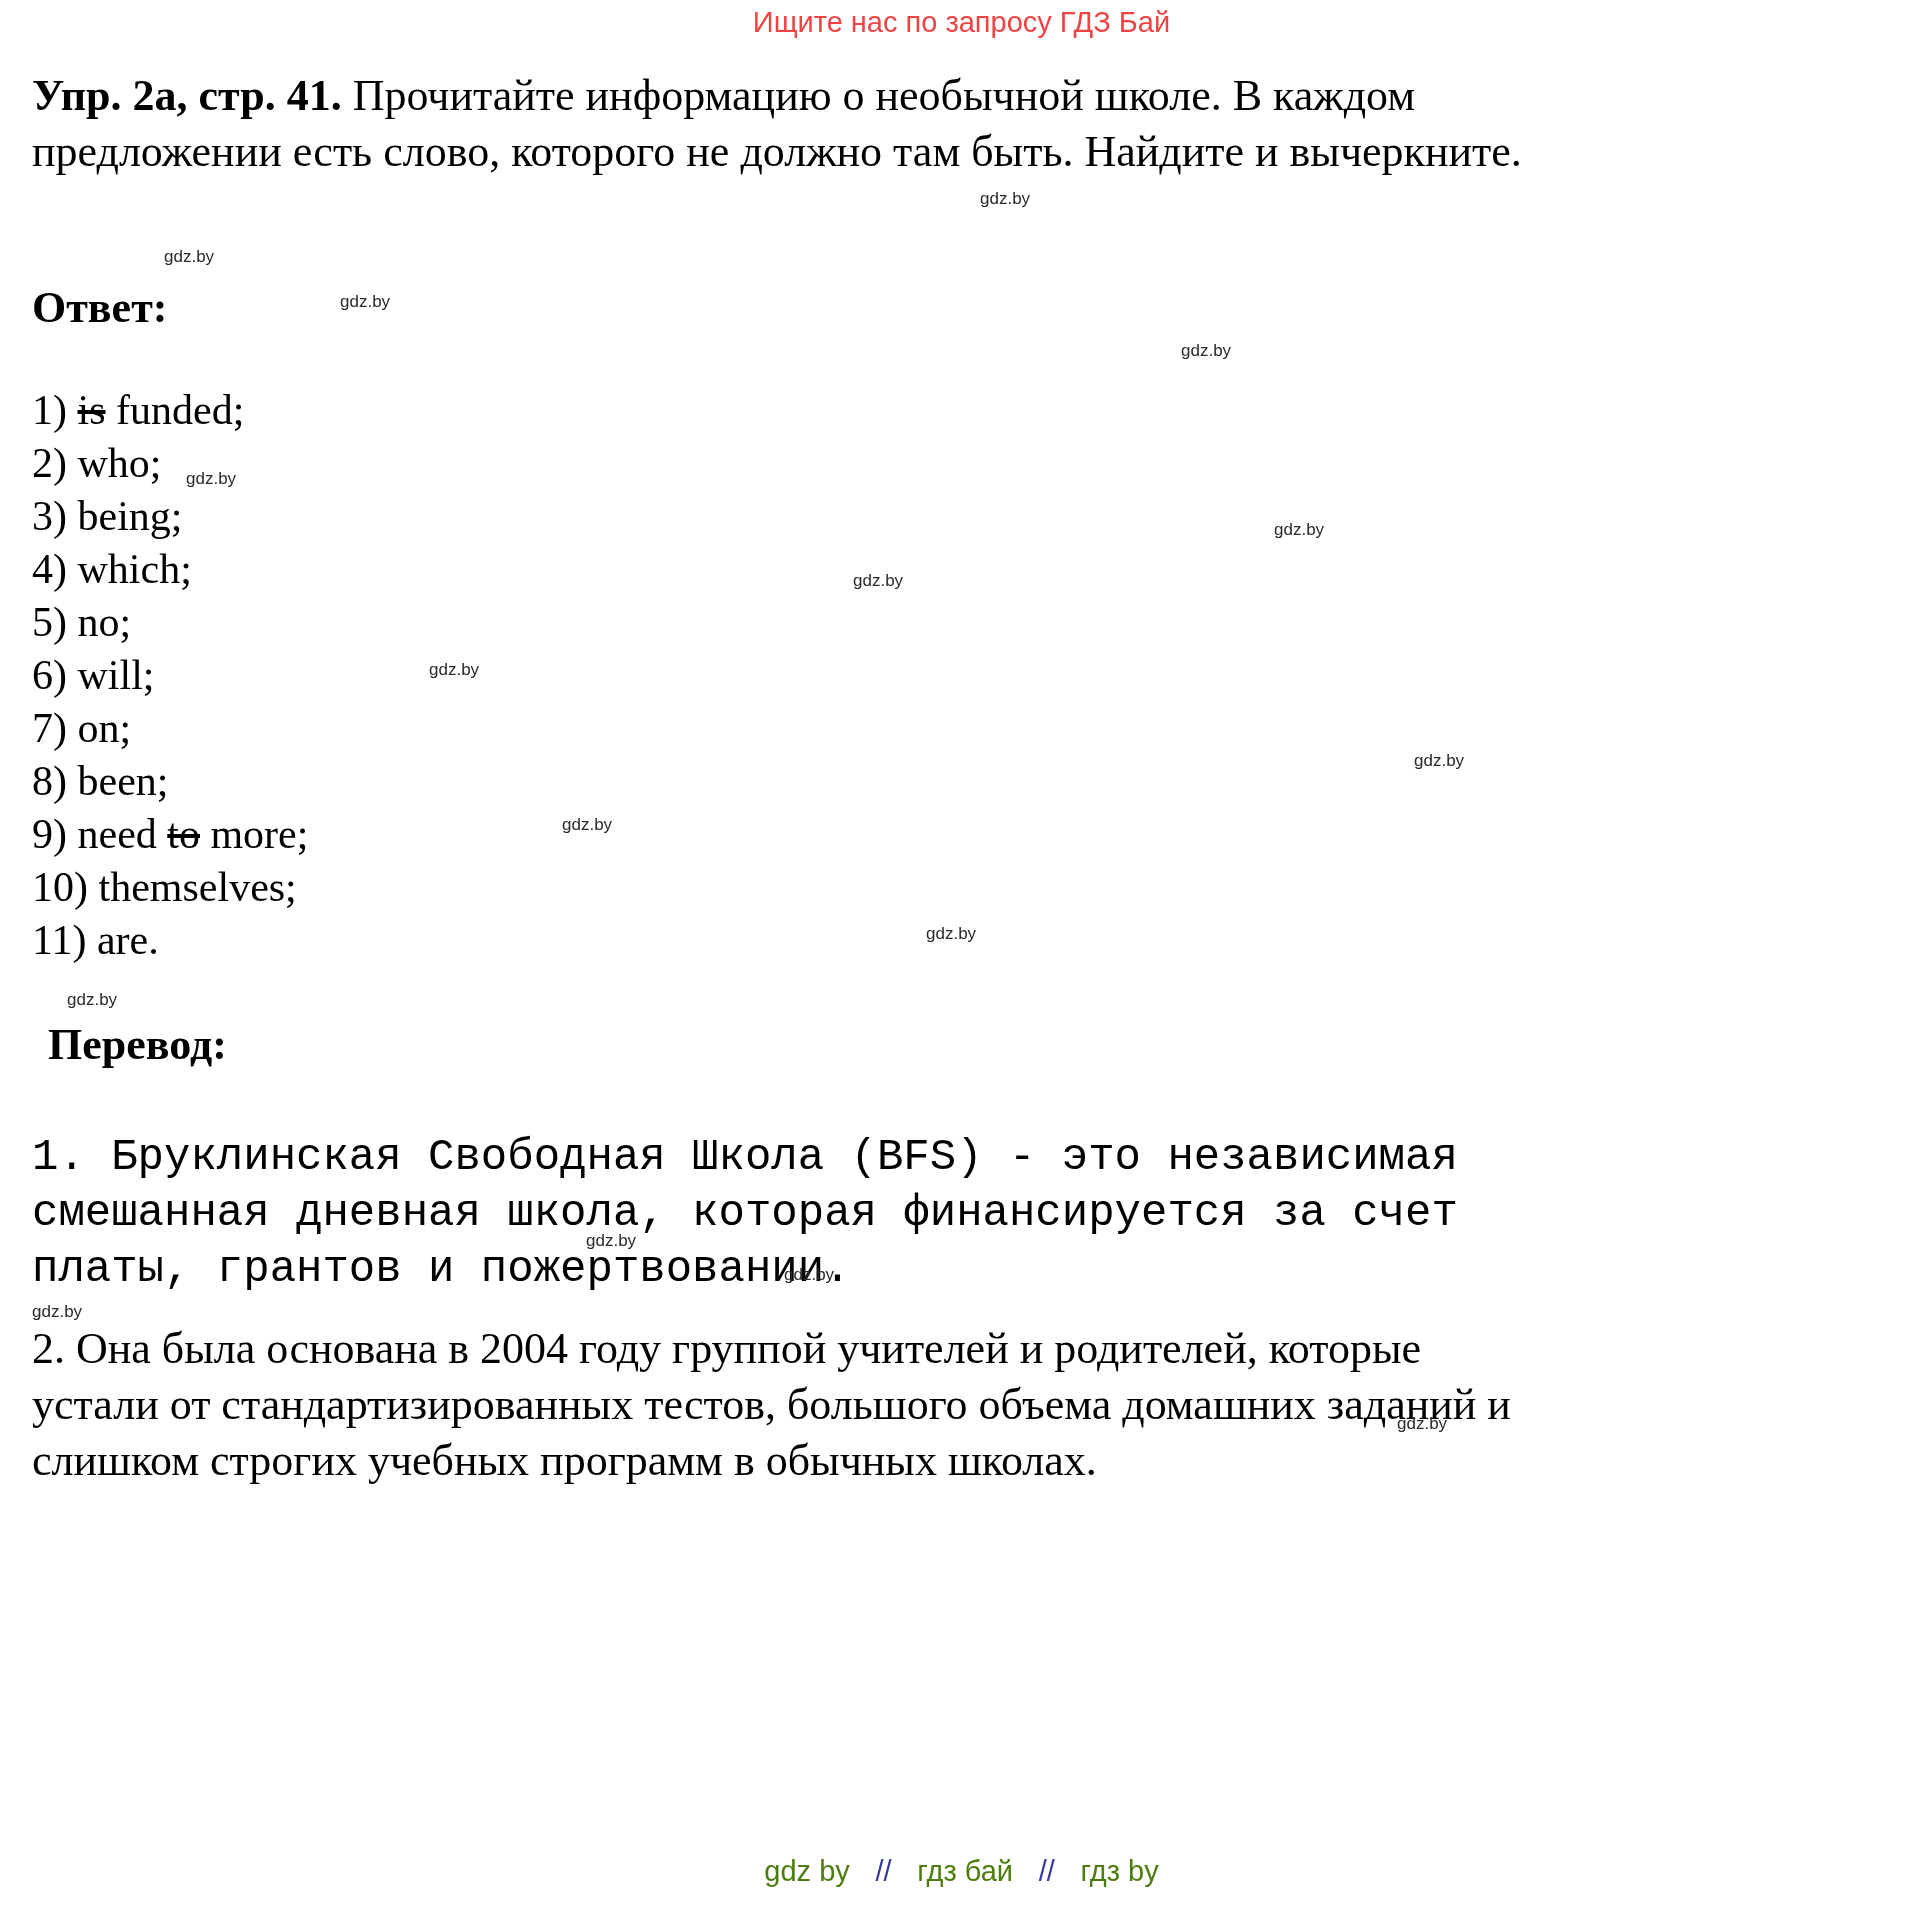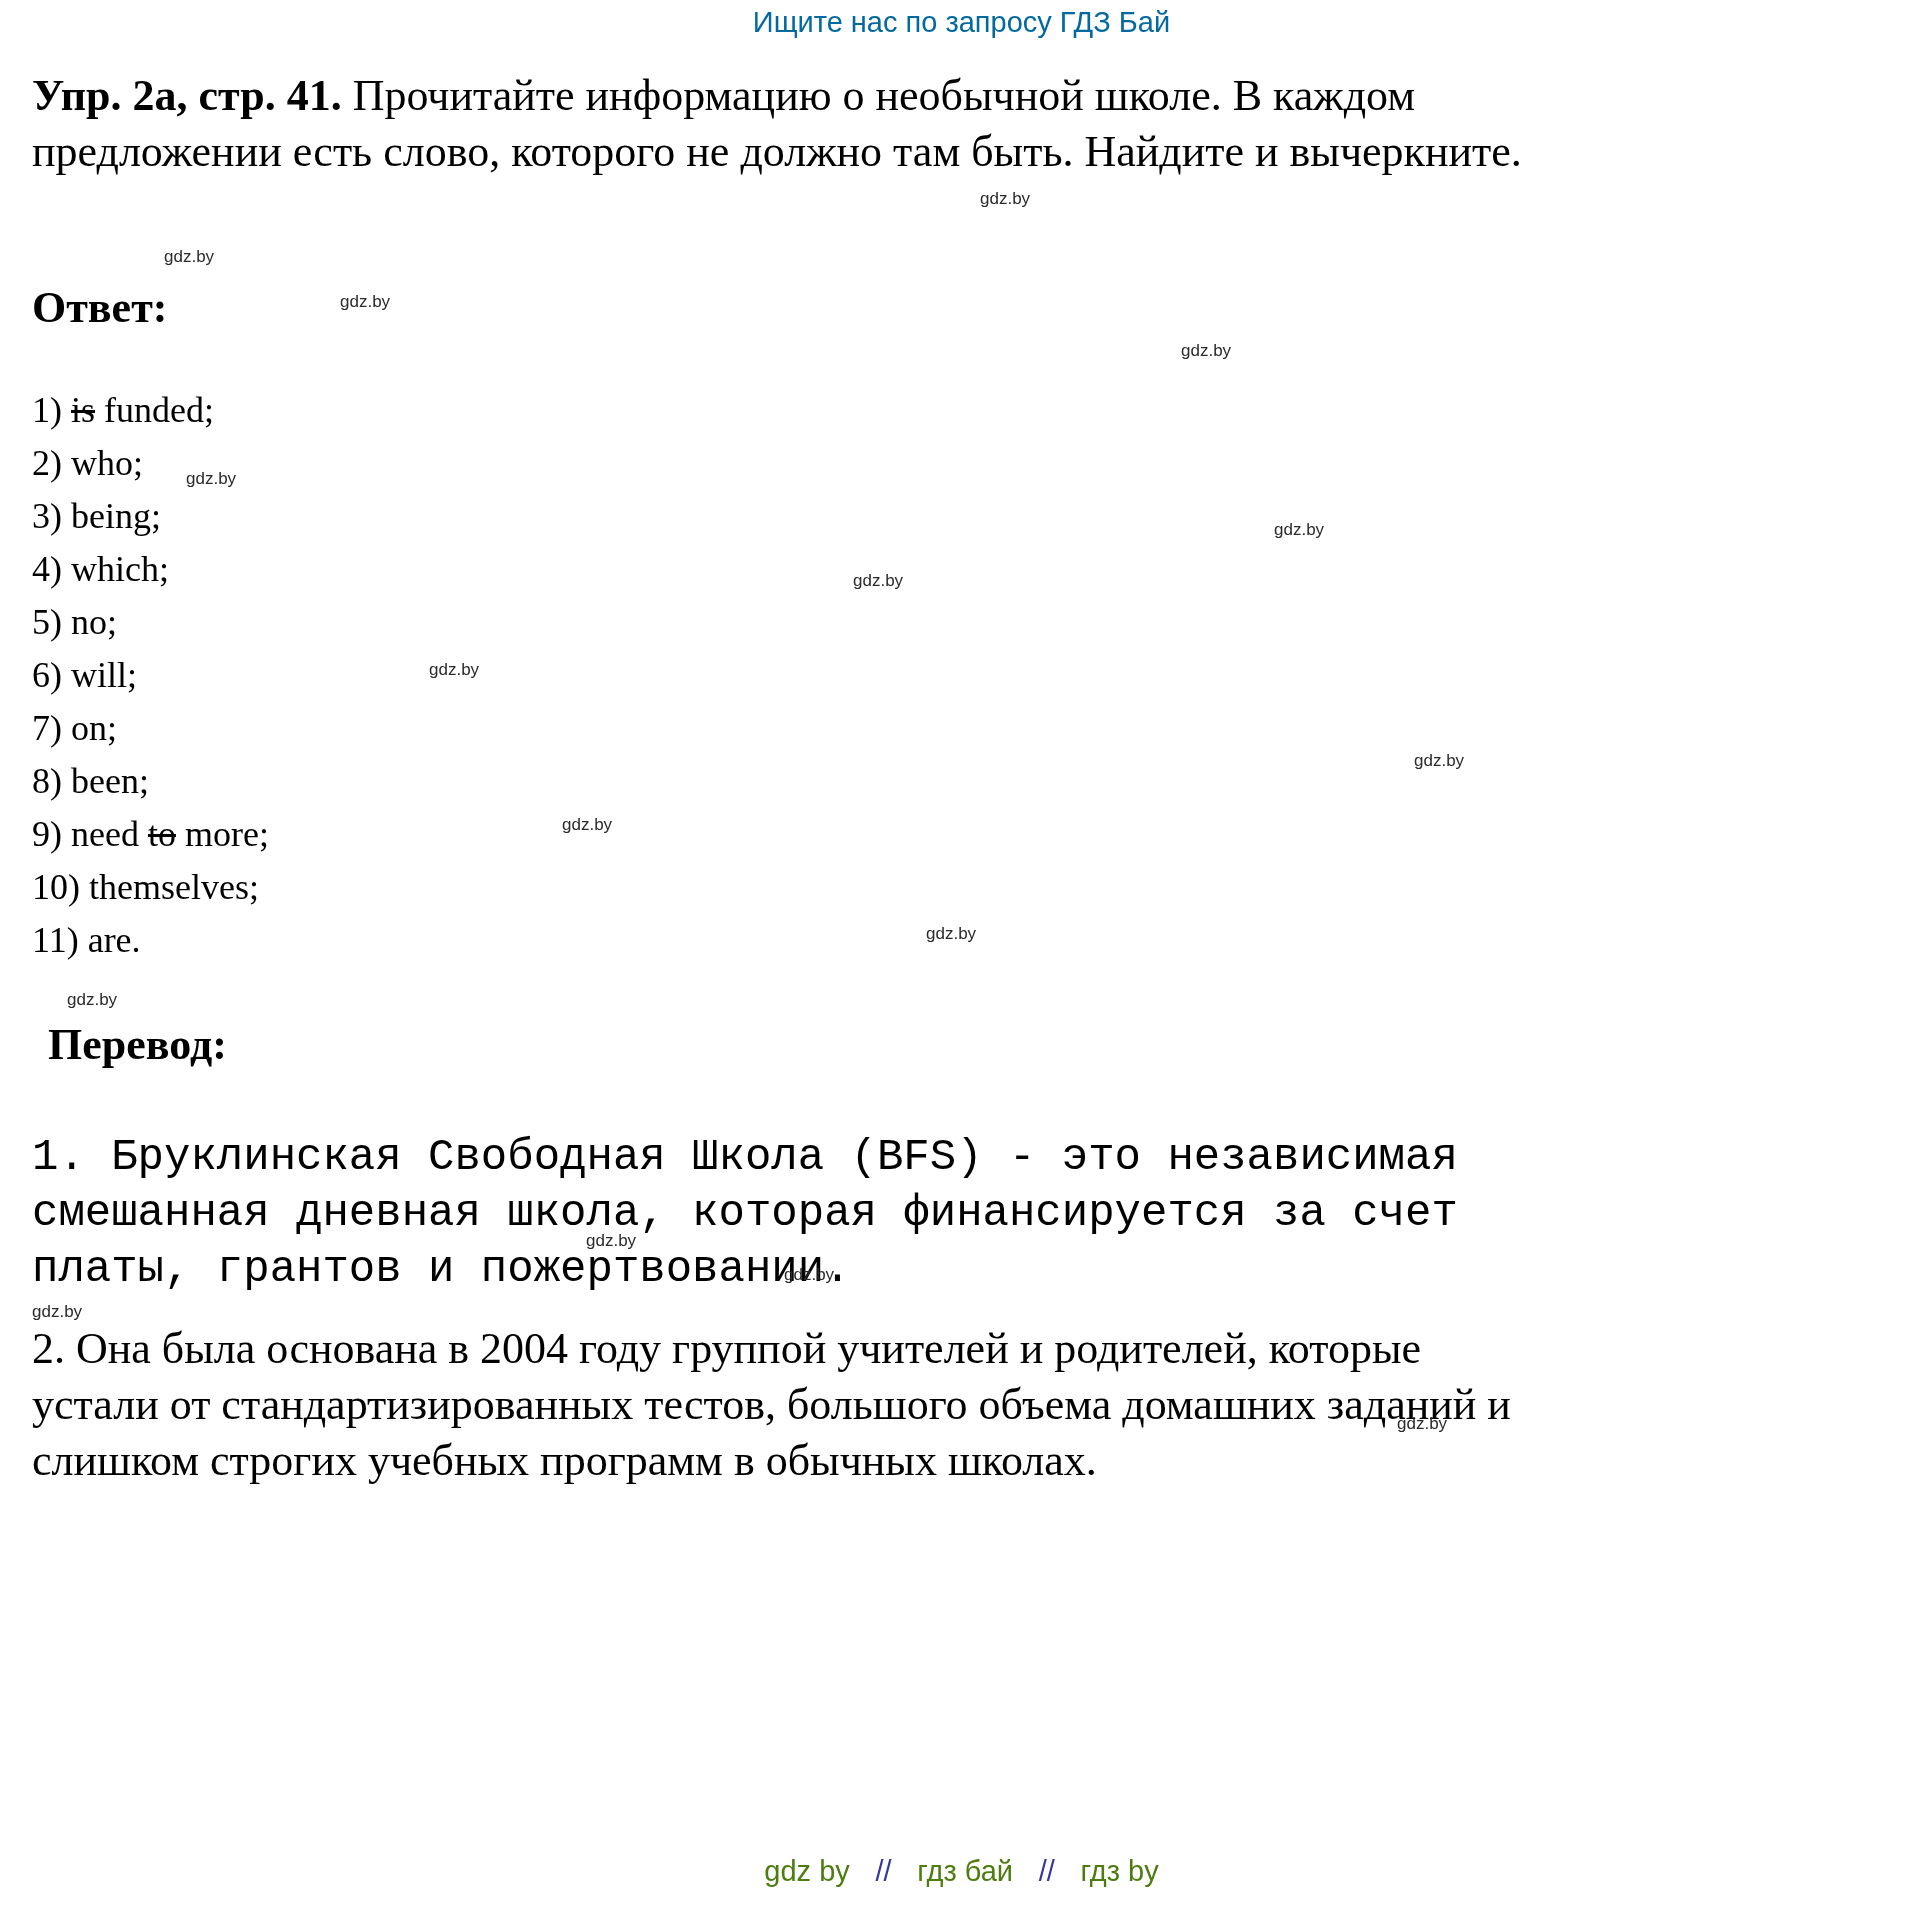--- a/index.html
+++ b/index.html
@@ -12,42 +12,42 @@
     font-family: "Liberation Serif", serif;
     color: #000000;
     overflow: hidden;
   }
   .banner {
     position: absolute;
     top: 5.9px; left: 0; right: 0;
     text-align: center;
     font-family: "Liberation Sans", sans-serif;
     font-size: 29px;
-    color: #0369a1;
+    color: #ef4444;
   }
   .heading {
     position: absolute;
     left: 32px; top: 68px;
     width: 1509px;
     font-size: 44px;
     line-height: 1.28;
   }
   .bold { font-weight: bold; }
   .section-label {
     position: absolute;
     left: 32px;
     font-size: 44px;
     font-weight: bold;
   }
   .answer-label { top: 282px; }
   .translation-label { top: 1019px; margin-left: 16px; }
   .answers {
     position: absolute;
     left: 32px; top: 384px;
-    font-size: 36px;
+    font-size: 42px;
     line-height: 53px;
   }
   .answers .item { white-space: pre; }
   .struck { text-decoration: line-through; }
   .para {
     position: absolute;
     left: 32px;
     font-size: 44px;
     line-height: 56px;
   }

